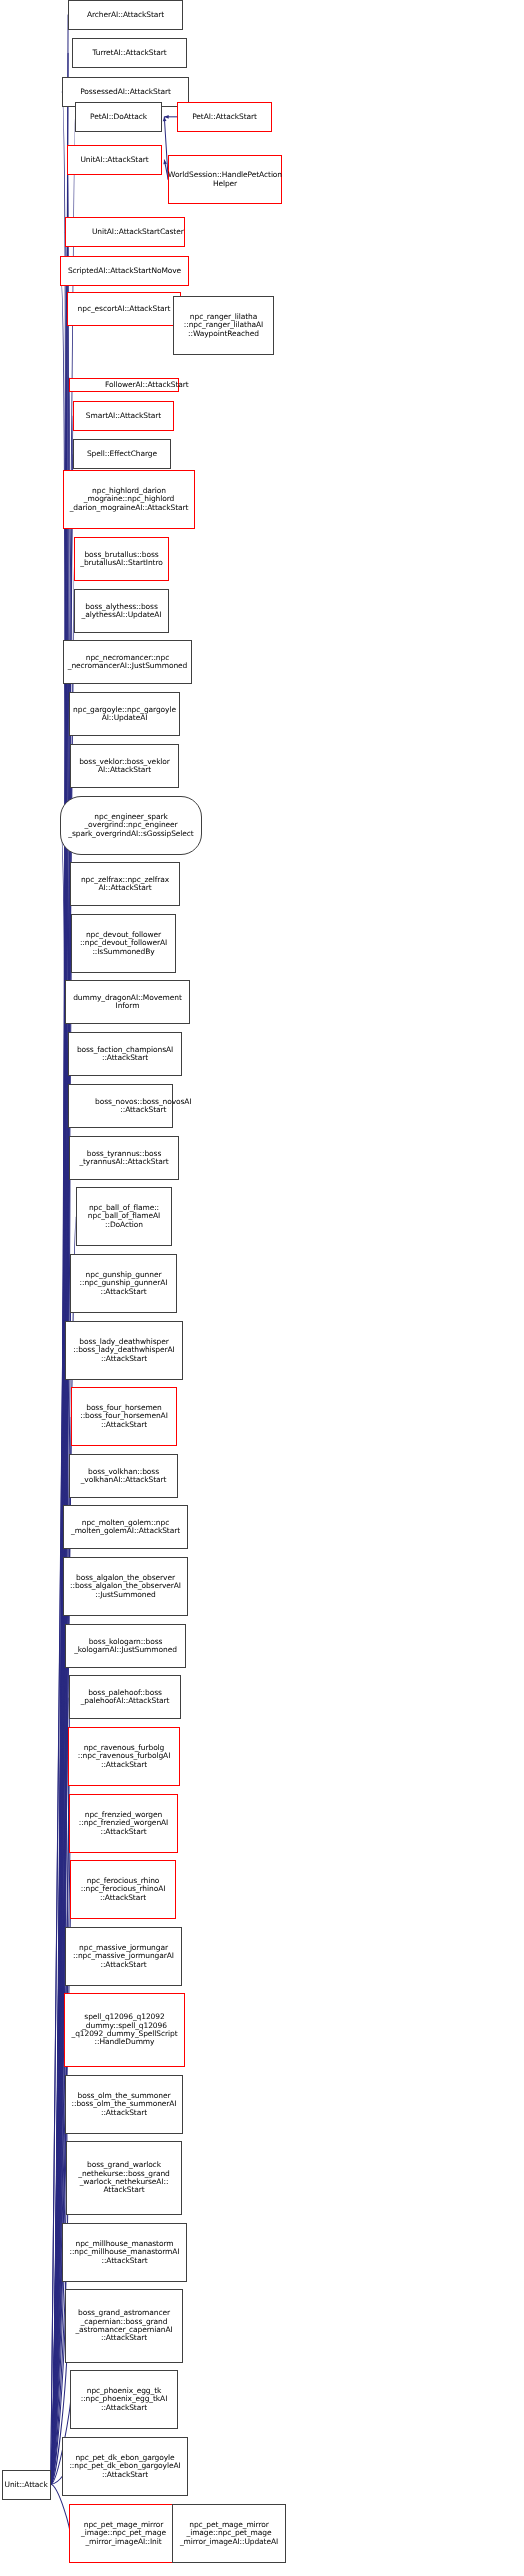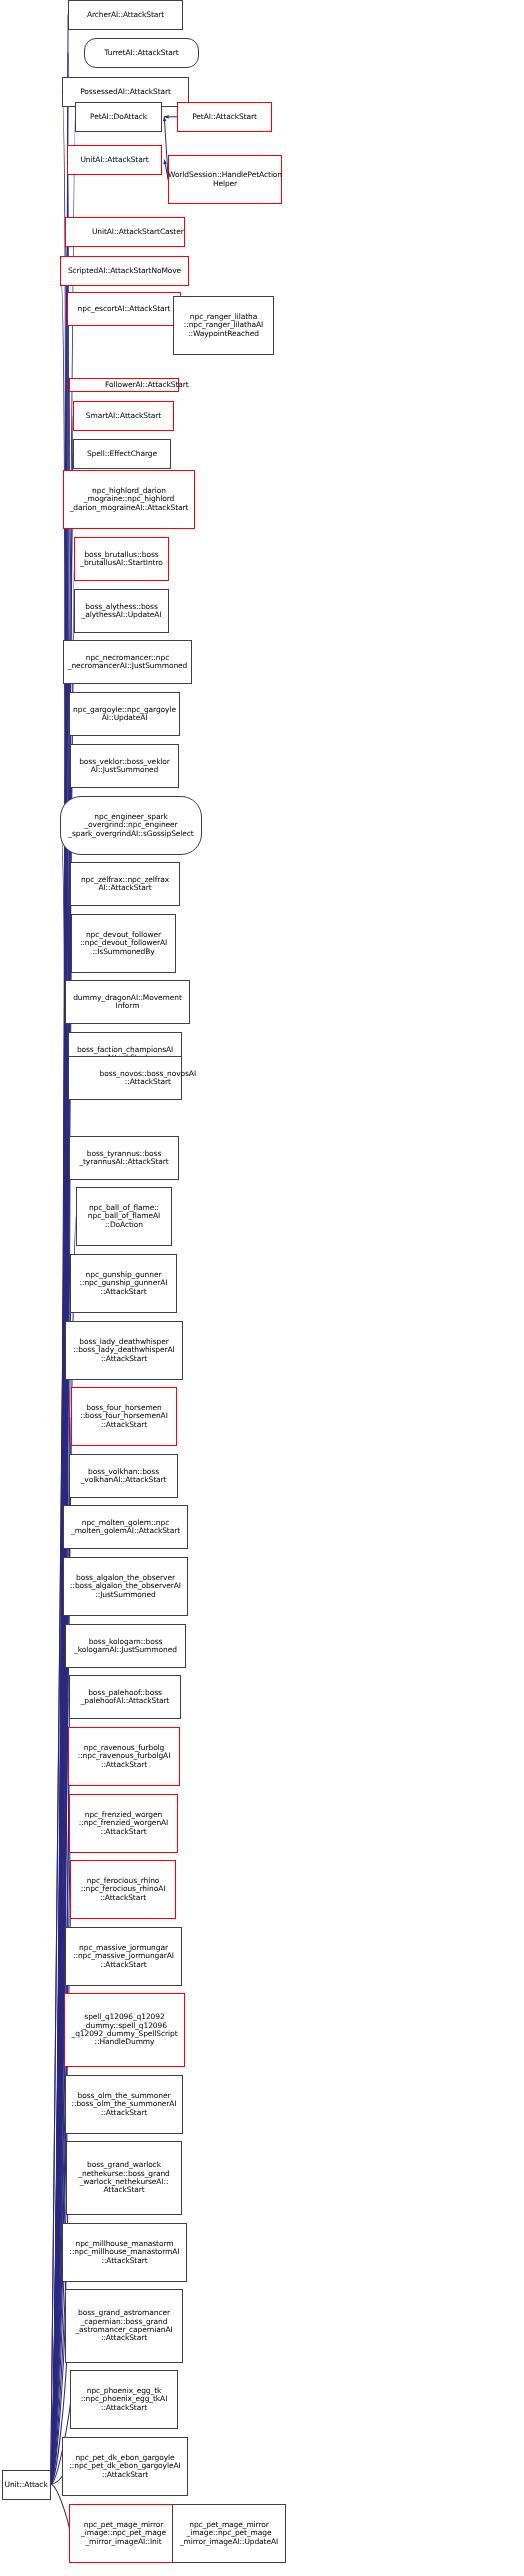--- a/index.html
+++ b/index.html
@@ -82,21 +82,21 @@
       <polygon points="208,148.11366245694603 210.67802172824767,153.48285230486846 206.01417466524458,153.775508246072" fill="#2a2a80"></polygon>
       <path d="M 213 227.79506314580942 L 208 202.48450057405282" fill="none" stroke="#2a2a80" stroke-width="1.3"></path>
       <polygon points="208,202.48450057405282 211.3632255407128,207.45327446328315 206.77880158552045,208.35890900660777" fill="#2a2a80"></polygon>
       <path d="M 219 412.4684270952928 L 233 393.71986222732494" fill="none" stroke="#2a2a80" stroke-width="1.3"></path>
       <polygon points="233,393.71986222732494 231.56562025656396,399.5458861503466 227.82132426209054,396.7499311376945" fill="#2a2a80"></polygon>
       <path d="M 218 3211.629161882893 L 229 3211.629161882893" fill="none" stroke="#2a2a80" stroke-width="1.3"></path>
       <polygon points="229,3211.629161882893 223.47363403598268,3213.965671936745 223.47363403598268,3209.2926518290415" fill="#2a2a80"></polygon>
     </svg>
 <div class="node k-root" style="left: 1.6px; top: 2470px; width: 49px; height: 30px;"><span>Unit::Attack</span></div>
     <div class="node k-black" style="left: 68px; top: 0px; width: 115px; height: 30px;"><span>ArcherAI::AttackStart</span></div>
-    <div class="node k-black" style="left: 84px; top: 38px; width: 115px; height: 30px; border-radius: 12px;"><span>TurretAI::AttackStart</span></div>
+    <div class="node k-black" style="left: 72px; top: 38px; width: 115px; height: 30px;"><span>TurretAI::AttackStart</span></div>
     <div class="node k-black" style="left: 62px; top: 77px; width: 127px; height: 30px;"><span>PossessedAI::AttackStart</span></div>
     <div class="node k-black" style="left: 75px; top: 102px; width: 87px; height: 30px;"><span>PetAI::DoAttack</span></div>
     <div class="node k-red" style="left: 177px; top: 102px; width: 95px; height: 30px;"><span>PetAI::AttackStart</span></div>
     <div class="node k-red" style="left: 67px; top: 145px; width: 95px; height: 30px;"><span>UnitAI::AttackStart</span></div>
     <div class="node k-red" style="left: 168px; top: 155px; width: 114px; height: 49px;"><span>WorldSession::HandlePetAction
 Helper</span></div>
     <div class="node k-red" style="left: 65px; top: 217px; width: 120px; height: 30px; padding-left: 28px;"><span>UnitAI::AttackStartCaster</span></div>
     <div class="node k-red" style="left: 60px; top: 256px; width: 129px; height: 30px;"><span>ScriptedAI::AttackStartNoMove</span></div>
     <div class="node k-red" style="left: 67px; top: 292px; width: 114px; height: 34px; align-items: center;"><span>npc_escortAI::AttackStart</span></div>
     <div class="node k-black" style="left: 173px; top: 296px; width: 101px; height: 59px;"><span>npc_ranger_lilatha
@@ -110,34 +110,34 @@
 _darion_mograineAI::AttackStart</span></div>
     <div class="node k-red" style="left: 74px; top: 537px; width: 95px; height: 44px;"><span>boss_brutallus::boss
 _brutallusAI::StartIntro</span></div>
     <div class="node k-black" style="left: 74px; top: 589px; width: 95px; height: 44px;"><span>boss_alythess::boss
 _alythessAI::UpdateAI</span></div>
     <div class="node k-black" style="left: 63px; top: 640px; width: 129px; height: 44px;"><span>npc_necromancer::npc
 _necromancerAI::JustSummoned</span></div>
     <div class="node k-black" style="left: 69px; top: 692px; width: 111px; height: 44px;"><span>npc_gargoyle::npc_gargoyle
 AI::UpdateAI</span></div>
     <div class="node k-black" style="left: 70px; top: 744px; width: 109px; height: 44px;"><span>boss_veklor::boss_veklor
-AI::JustSummoned</span></div>
+AI::AttackStart</span></div>
     <div class="node k-black" style="left: 60px; top: 796px; width: 142px; height: 59px; border-radius: 21px;"><span>npc_engineer_spark
 _overgrind::npc_engineer
 _spark_overgrindAI::sGossipSelect</span></div>
     <div class="node k-black" style="left: 70px; top: 862px; width: 110px; height: 44px;"><span>npc_zelfrax::npc_zelfrax
 AI::AttackStart</span></div>
     <div class="node k-black" style="left: 71px; top: 914px; width: 105px; height: 59px;"><span>npc_devout_follower
 ::npc_devout_followerAI
 ::IsSummonedBy</span></div>
     <div class="node k-black" style="left: 65px; top: 980px; width: 125px; height: 44px;"><span>dummy_dragonAI::Movement
 Inform</span></div>
     <div class="node k-black" style="left: 68px; top: 1032px; width: 114px; height: 44px;"><span>boss_faction_championsAI
 ::AttackStart</span></div>
-    <div class="node k-black" style="left: 68px; top: 1056px; width: 114px; height: 44px; padding-left: 48px;"><span>boss_novos::boss_novosAI
+    <div class="node k-black" style="left: 68px; top: 1084px; width: 105px; height: 44px; padding-left: 48px;"><span>boss_novos::boss_novosAI
 ::AttackStart</span></div>
     <div class="node k-black" style="left: 69px; top: 1136px; width: 110px; height: 44px;"><span>boss_tyrannus::boss
 _tyrannusAI::AttackStart</span></div>
     <div class="node k-black" style="left: 76px; top: 1187px; width: 96px; height: 59px;"><span>npc_ball_of_flame::
 npc_ball_of_flameAI
 ::DoAction</span></div>
     <div class="node k-black" style="left: 70px; top: 1254px; width: 107px; height: 59px;"><span>npc_gunship_gunner
 ::npc_gunship_gunnerAI
 ::AttackStart</span></div>
     <div class="node k-black" style="left: 65px; top: 1321px; width: 118px; height: 59px;"><span>boss_lady_deathwhisper

